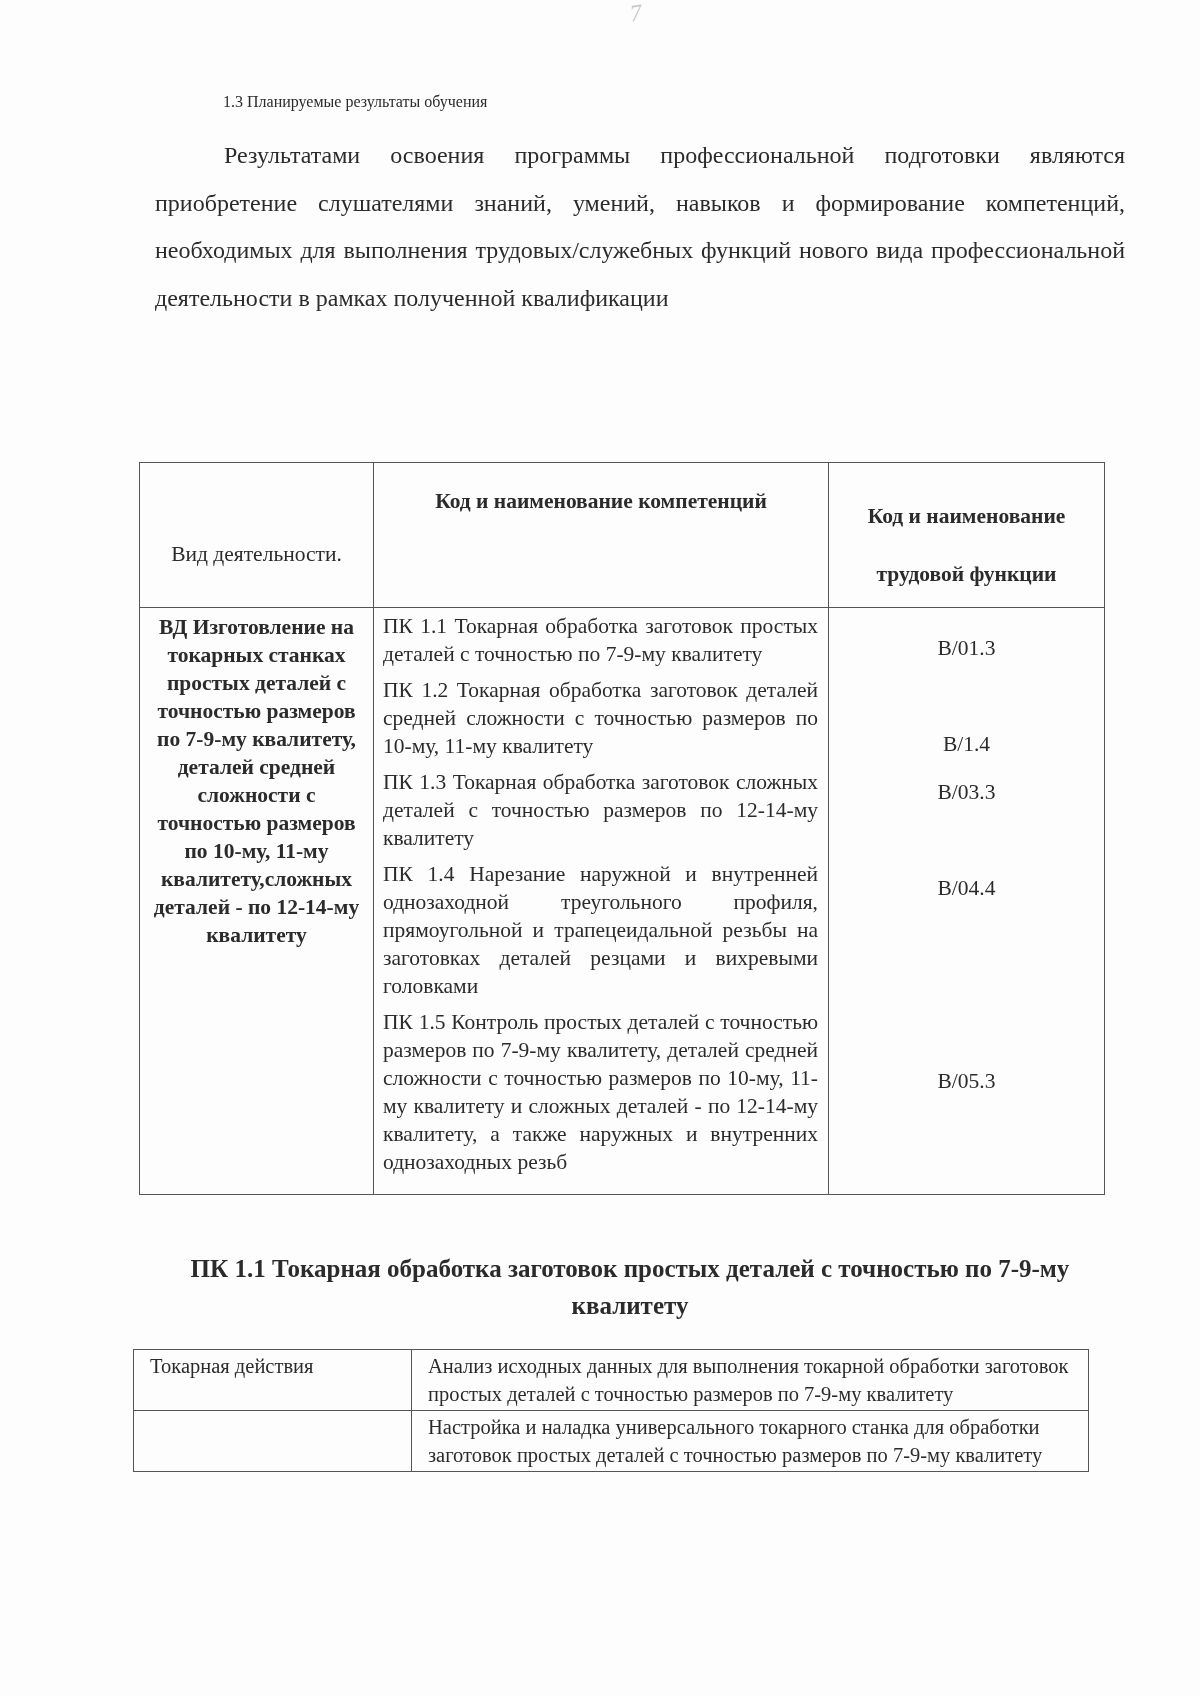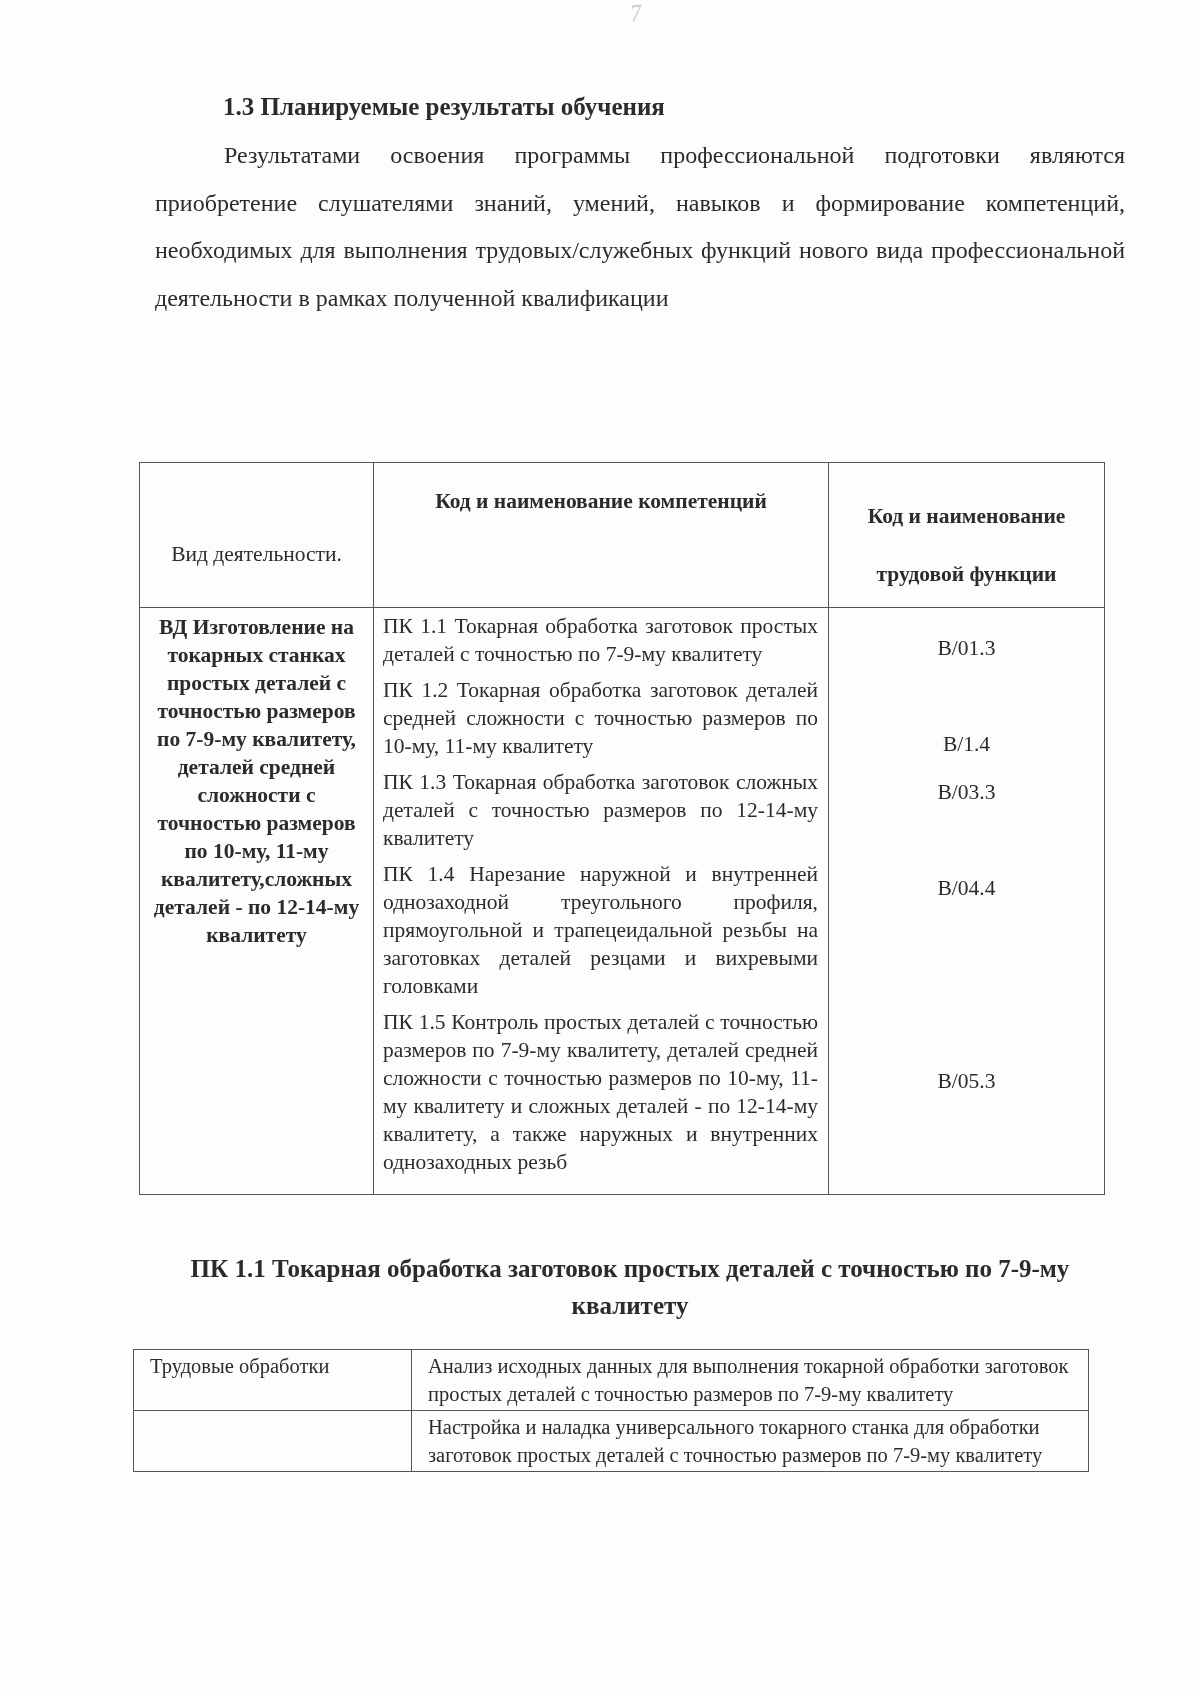--- a/index.html
+++ b/index.html
@@ -6,21 +6,21 @@
   body {
     width: 1200px; height: 1696px; background: #fdfdfd; position: relative;
     font-family: "Liberation Serif", "DejaVu Serif", serif; color: #2b2b2b;
     overflow: hidden;
   }
   .page-num {
     position: absolute; left: 630px; top: 0px; font-size: 24px; color: #cfc8c8;
     font-style: italic; transform: rotate(-8deg);
   }
   .section-title {
-    position: absolute; left: 223px; top: 93px; font-size: 25px; font-weight: bold; margin: 0;
+    position: absolute; left: 223px; top: 93px; font-size: 16px; font-weight: normal; margin: 0;
   }
   .intro {
     position: absolute; left: 155px; top: 132px; width: 970px; font-size: 24px;
     line-height: 47.5px; text-align: justify; text-indent: 69px; margin: 0;
   }
   table { border-collapse: collapse; position: absolute; }
   td, th { border: 1.5px solid #555; vertical-align: top; }
   .t1 { left: 139px; top: 462px; width: 966px; font-size: 21.5px; line-height: 28px; }
   .t1 th { font-weight: bold; padding: 0; height: 106px; }
   .t1 th.c1 { font-weight: normal; width: 233px; vertical-align: middle; padding-top: 38px; }
@@ -72,21 +72,21 @@
     </td>
   </tr>
 </tbody>
   </table>
 
 <h3 class="sub-title">ПК 1.1 Токарная обработка заготовок простых деталей с точностью по 7-9-му квалитету</h3>
 
 <table class="t2">
   <tbody>
       <tr>
-    <td class="lbl">Трудовые обработки</td>
+    <td class="lbl">Токарная действия</td>
     <td>Анализ исходных данных для выполнения токарной обработки заготовок простых деталей с точностью размеров по 7-9-му квалитету</td>
   </tr>
   <tr>
     <td class="lbl"></td>
     <td>Настройка и наладка универсального токарного станка для обработки заготовок простых деталей с точностью размеров по 7-9-му квалитету</td>
   </tr>
 </tbody>
   </table>
 
 </body></html>

